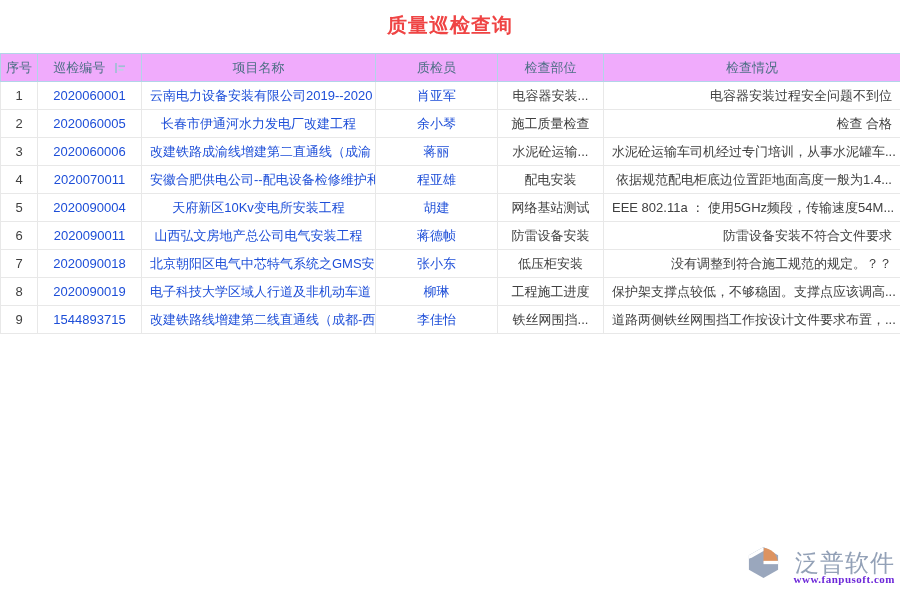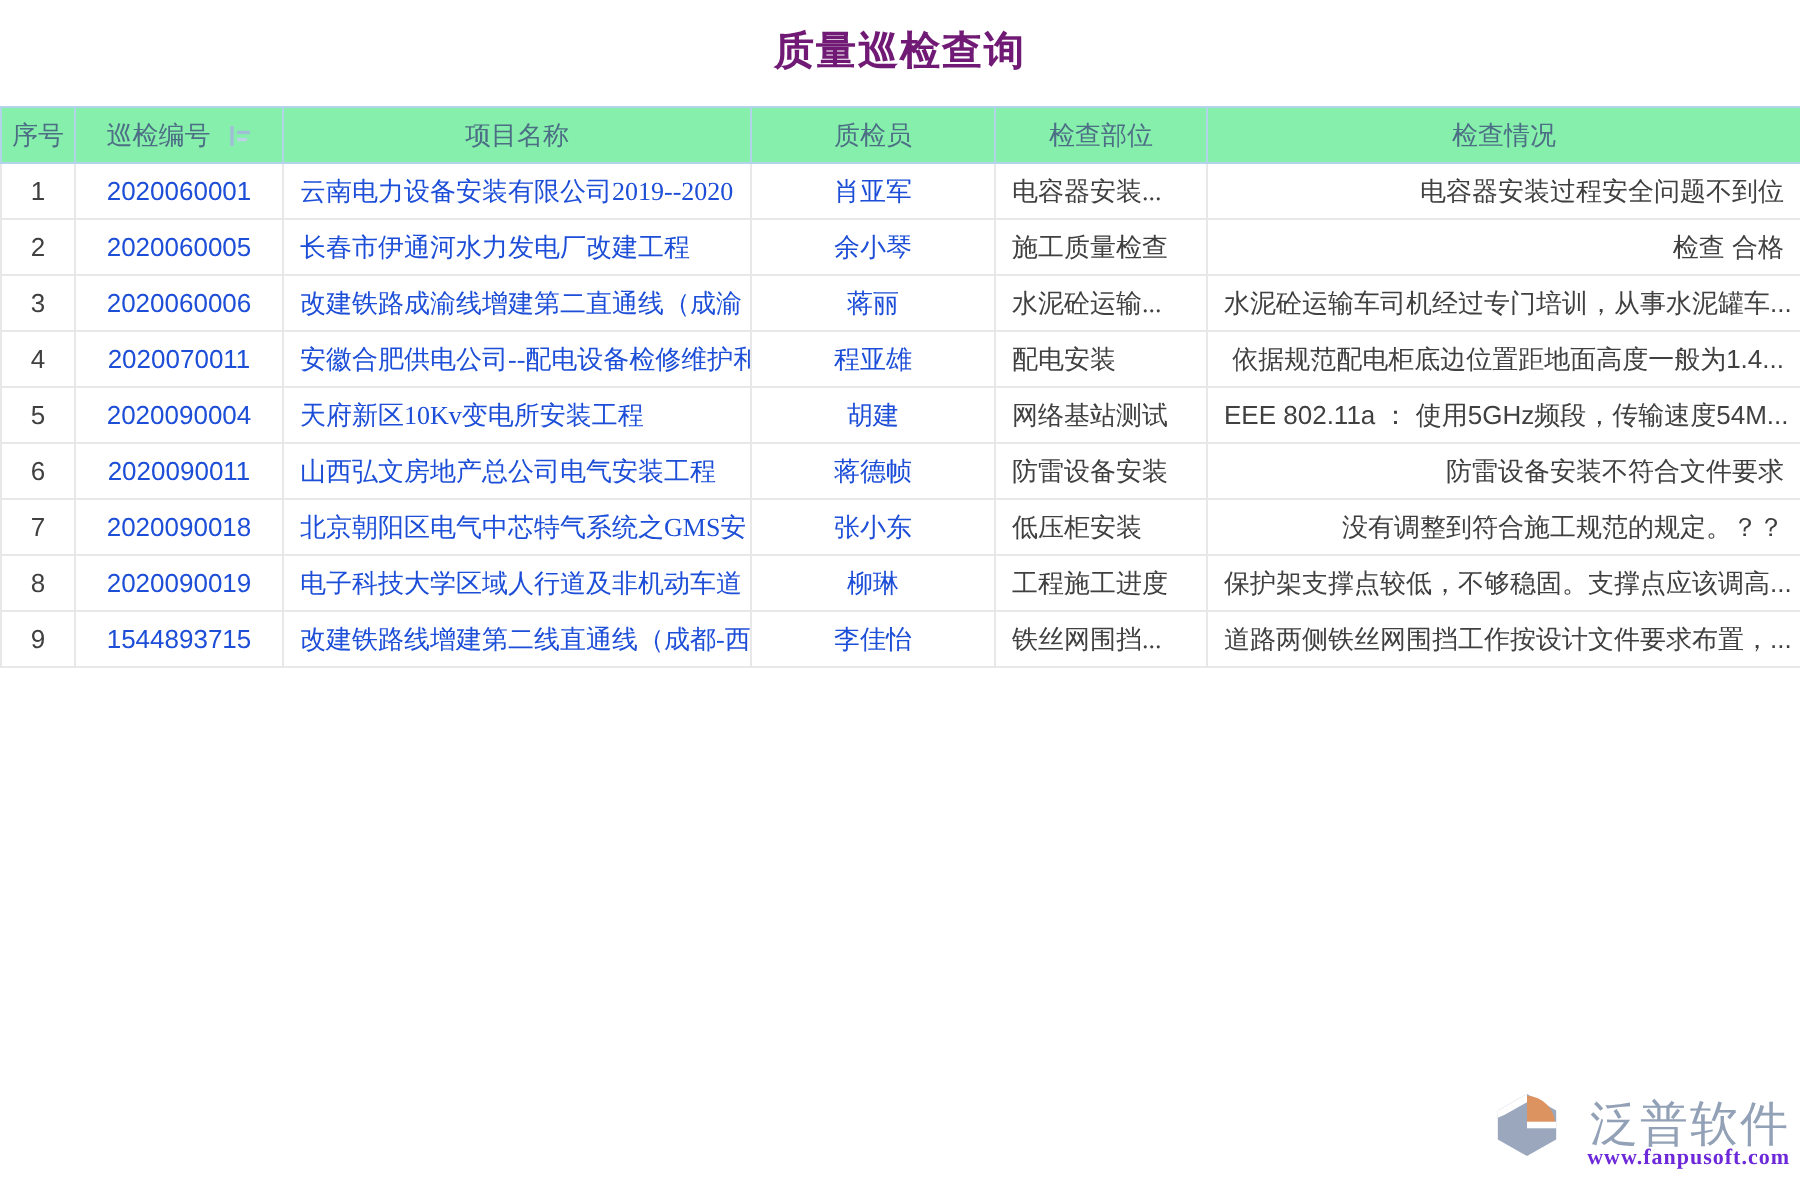--- a/index.html
+++ b/index.html
@@ -9,51 +9,51 @@
     background: #ffffff;
     font-family: "Liberation Sans", "DejaVu Sans", sans-serif;
     position: relative;
     overflow: hidden;
   }
   h1.page-title {
     margin: 12px 0 14px 0;
     text-align: center;
     font-size: 20px;
     font-weight: bold;
-    color: #701a75;
+    color: #ef4444;
     letter-spacing: 1px;
   }
   table.grid {
     width: 900px;
     border-collapse: collapse;
     table-layout: fixed;
   }
   table.grid th {
-    background: #86efac;
+    background: #f0abfc;
     border: 1px solid #b2d4e8;
     height: 28px;
     font-weight: normal;
     font-size: 13px;
     color: #4d6f85;
     padding: 0 4px;
     white-space: nowrap;
     overflow: hidden;
     text-align: center;
   }
   table.grid td {
     border: 1px solid #e8e8e8;
     height: 28px;
     font-size: 13px;
     color: #404040;
     padding: 0 8px;
     white-space: nowrap;
     overflow: hidden;
   }
   td.c-index, td.c-code, td.c-inspector { text-align: center; padding: 0 2px; }
-  td.c-project, td.c-part { text-align: left; font-family: Liberation Serif, serif; }
+  td.c-project, td.c-part { text-align: center; }
   td.c-situation { text-align: right; padding-left: 10px; }
   a { color: #1d4ed8; text-decoration: none; cursor: pointer; }
   th .hdr-label { vertical-align: middle; }
   th .sort-icon { vertical-align: middle; margin-left: 4px; }
 
   .brand {
     position: absolute;
     top: 546px;
     right: 5px;
     text-align: right;

